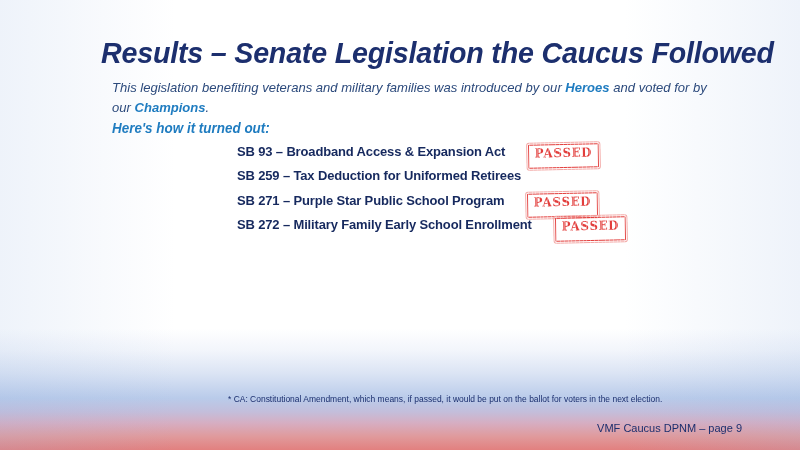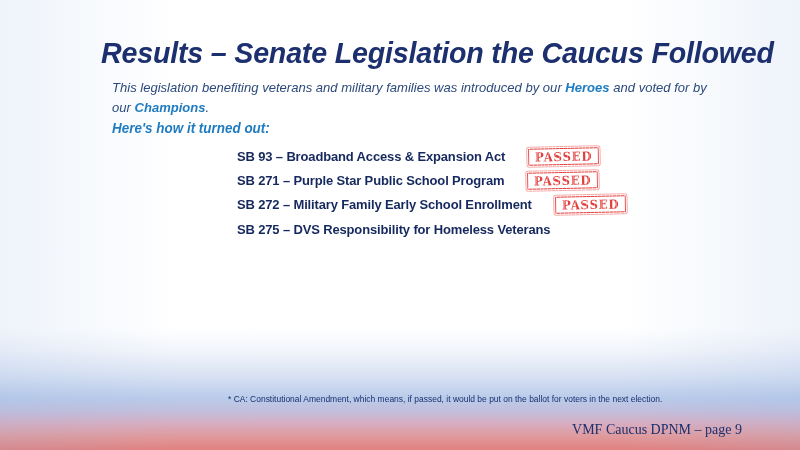--- a/index.html
+++ b/index.html
@@ -113,21 +113,20 @@
   #bills {
     position: absolute;
     left: 237px;
     top: 144px;
     width: 540px;
   }
   .bill-row {
     position: relative;
     height: 24.4px;
     display: flex;
-    align-items: center;
     white-space: nowrap;
   }
   .bill-text {
     font-family: "Liberation Sans", sans-serif;
     font-weight: bold;
     font-size: 13.4px;
     color: #16295e;
     letter-spacing: -0.15px;
     transform: scaleX(0.97);
     transform-origin: left center;
@@ -178,22 +177,22 @@
     white-space: nowrap;
     transform: scaleX(0.985);
     transform-origin: left top;
   }
 
   
   #footer {
     position: absolute;
     right: 58px;
     top: 422px;
-    font-family: Liberation Serif, serif;
-    font-size: 14px;
+    font-family: Liberation Sans, sans-serif;
+    font-size: 11px;
     color: #1c2f6e;
     white-space: nowrap;
   }
 </style>
 </head>
 <body>
 
 <div id="slide">
 
   <div id="bg-gradient"></div>
@@ -206,30 +205,30 @@
     <div id="intro"><span>This legislation benefiting veterans and military families was introduced by our </span><span class="hl">Heroes</span><span> and voted for by our </span><span class="hl">Champions</span><span>.</span></div>
 
     <div id="howline">Here's how it turned out:</div>
 
     <div id="bills">
         <div class="bill-row">
           <span class="bill-text">SB 93 – Broadband Access &amp; Expansion Act</span>
           <span class="stamp">PASSED</span>
         </div>
         <div class="bill-row">
+          <span class="bill-text">SB 259 – Tax Deduction for Uniformed Retirees</span>
+        </div>
+        <div class="bill-row">
           <span class="bill-text">SB 271 – Purple Star Public School Program</span>
           <span class="stamp">PASSED</span>
         </div>
         <div class="bill-row">
           <span class="bill-text">SB 272 – Military Family Early School Enrollment</span>
           <span class="stamp">PASSED</span>
         </div>
-        <div class="bill-row">
-          <span class="bill-text">SB 275 – DVS Responsibility for Homeless Veterans</span>
-        </div>
       </div>
 
     <div id="footnote">* CA: Constitutional Amendment, which means, if passed, it would be put on the ballot for voters in the next election.</div>
 
     <div id="footer">VMF Caucus DPNM – page 9</div>
 
   </div>
 </div>
 
 </body></html>

